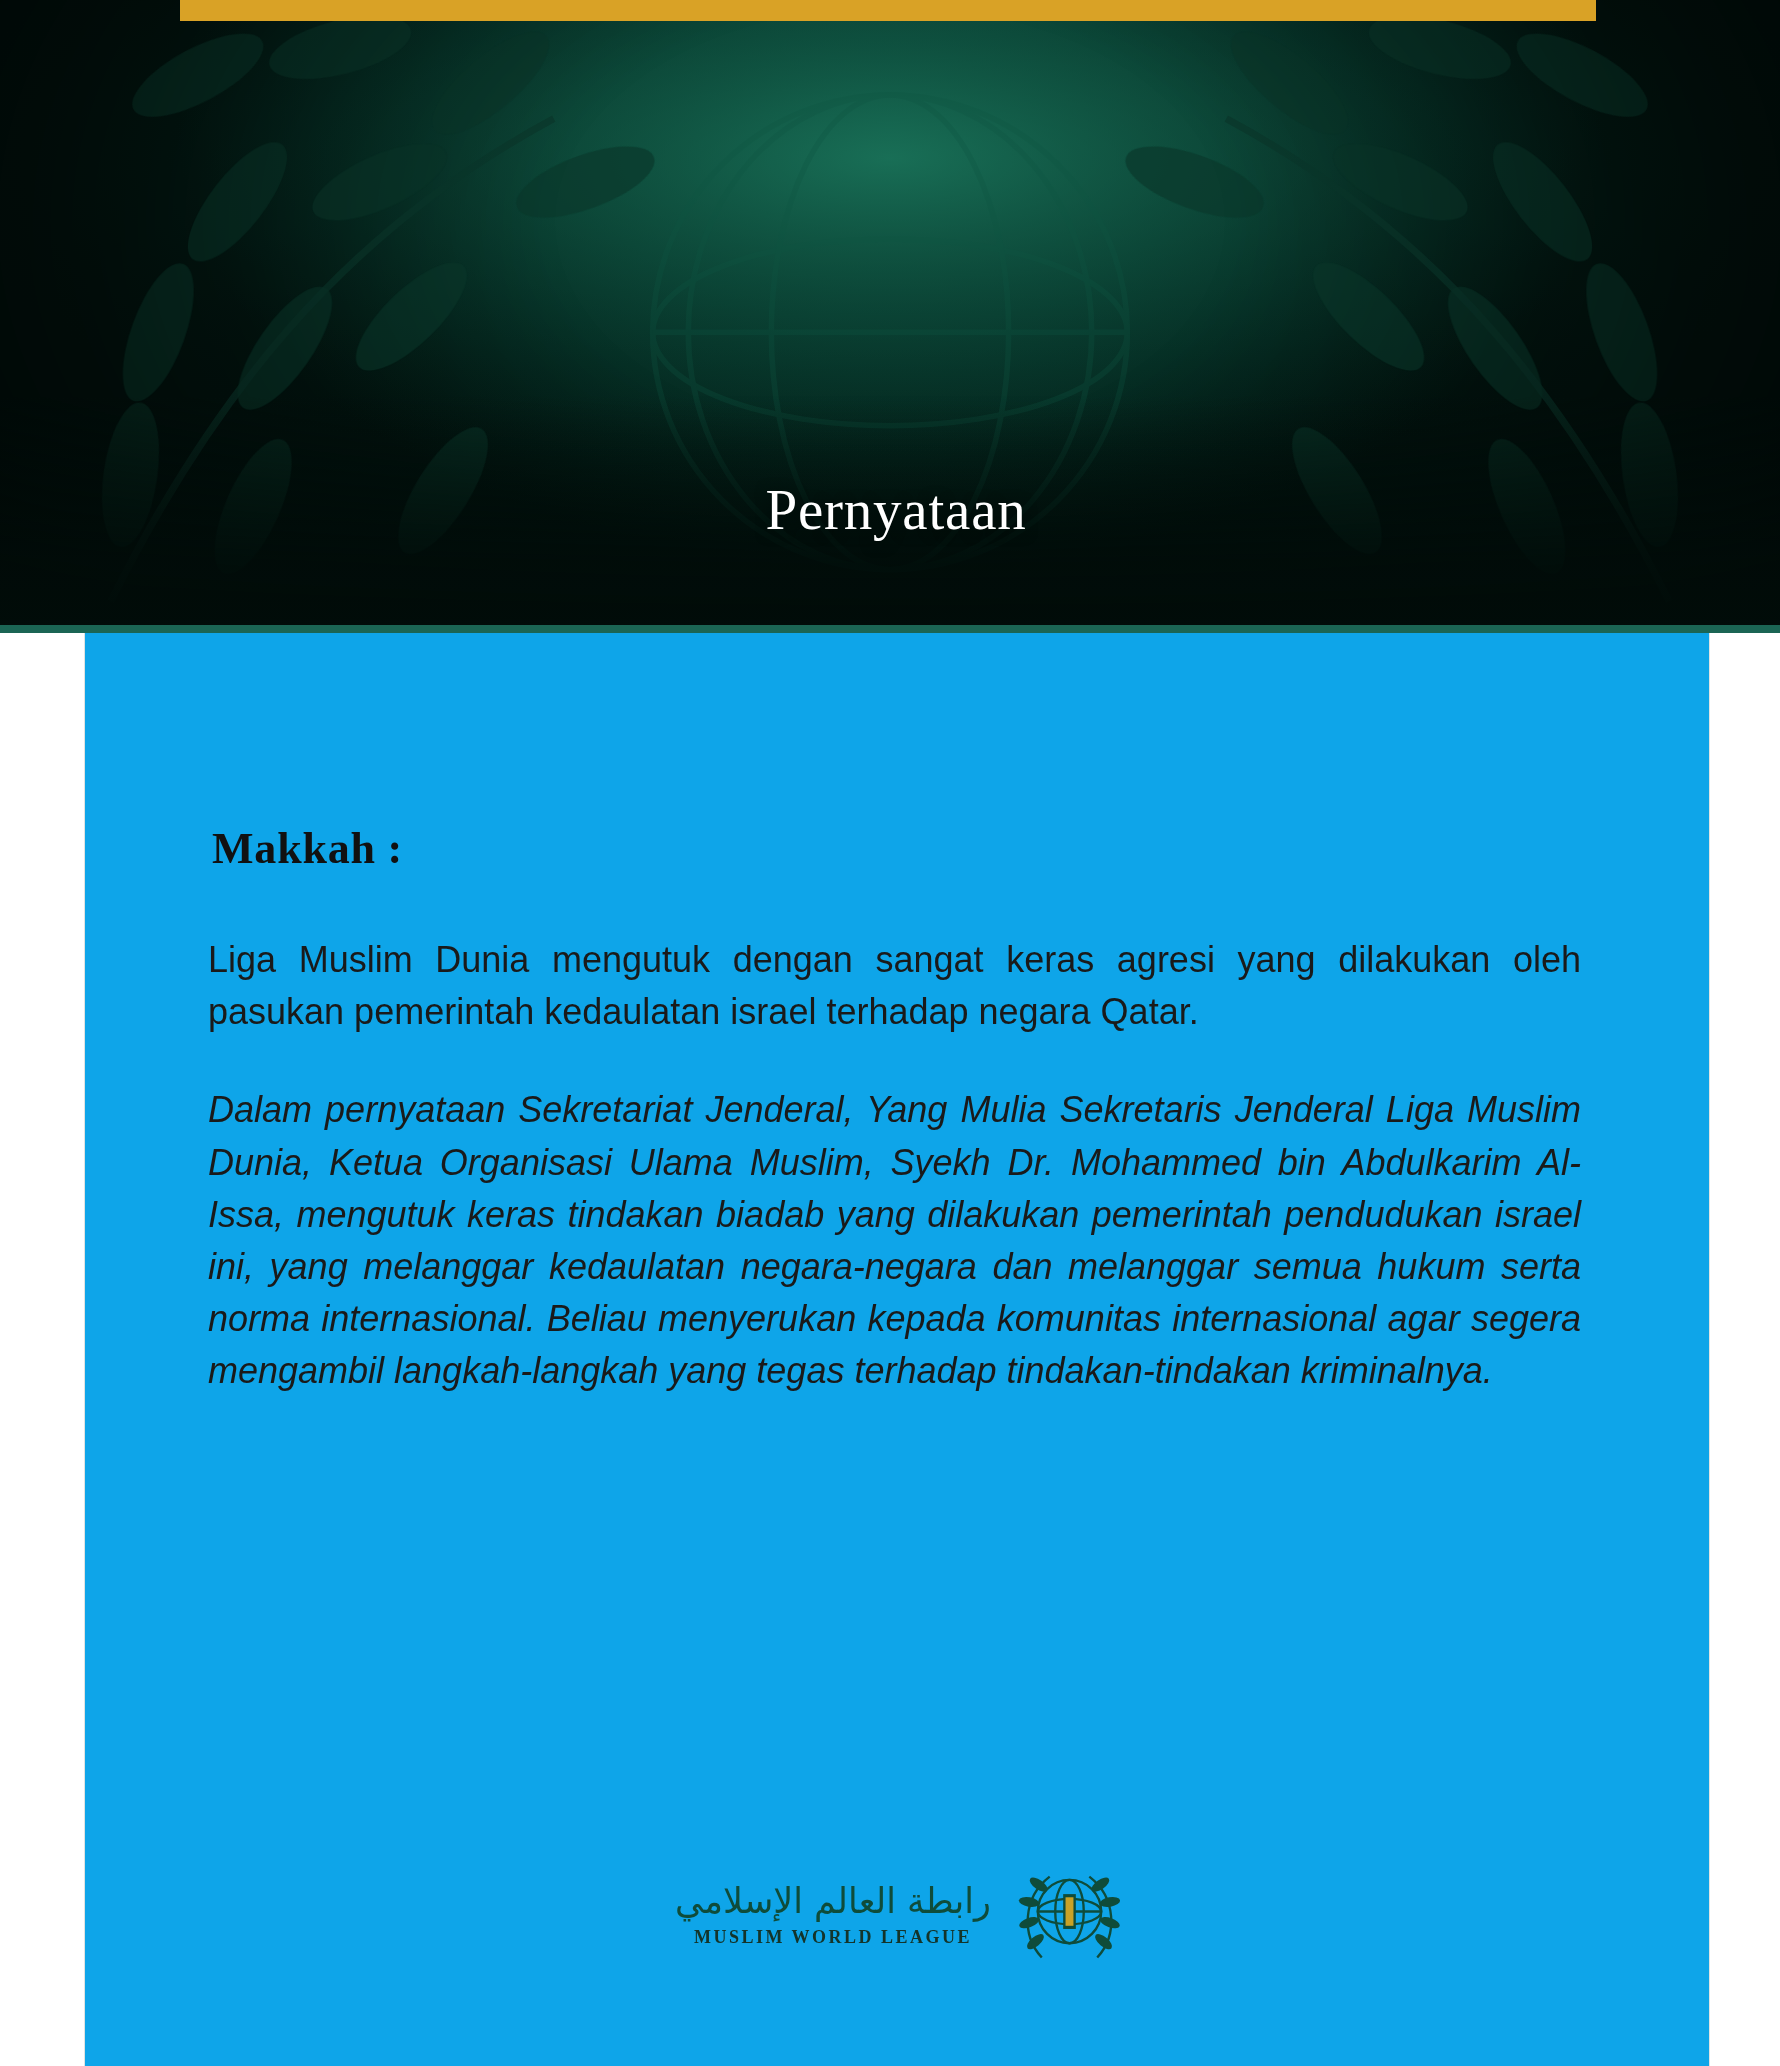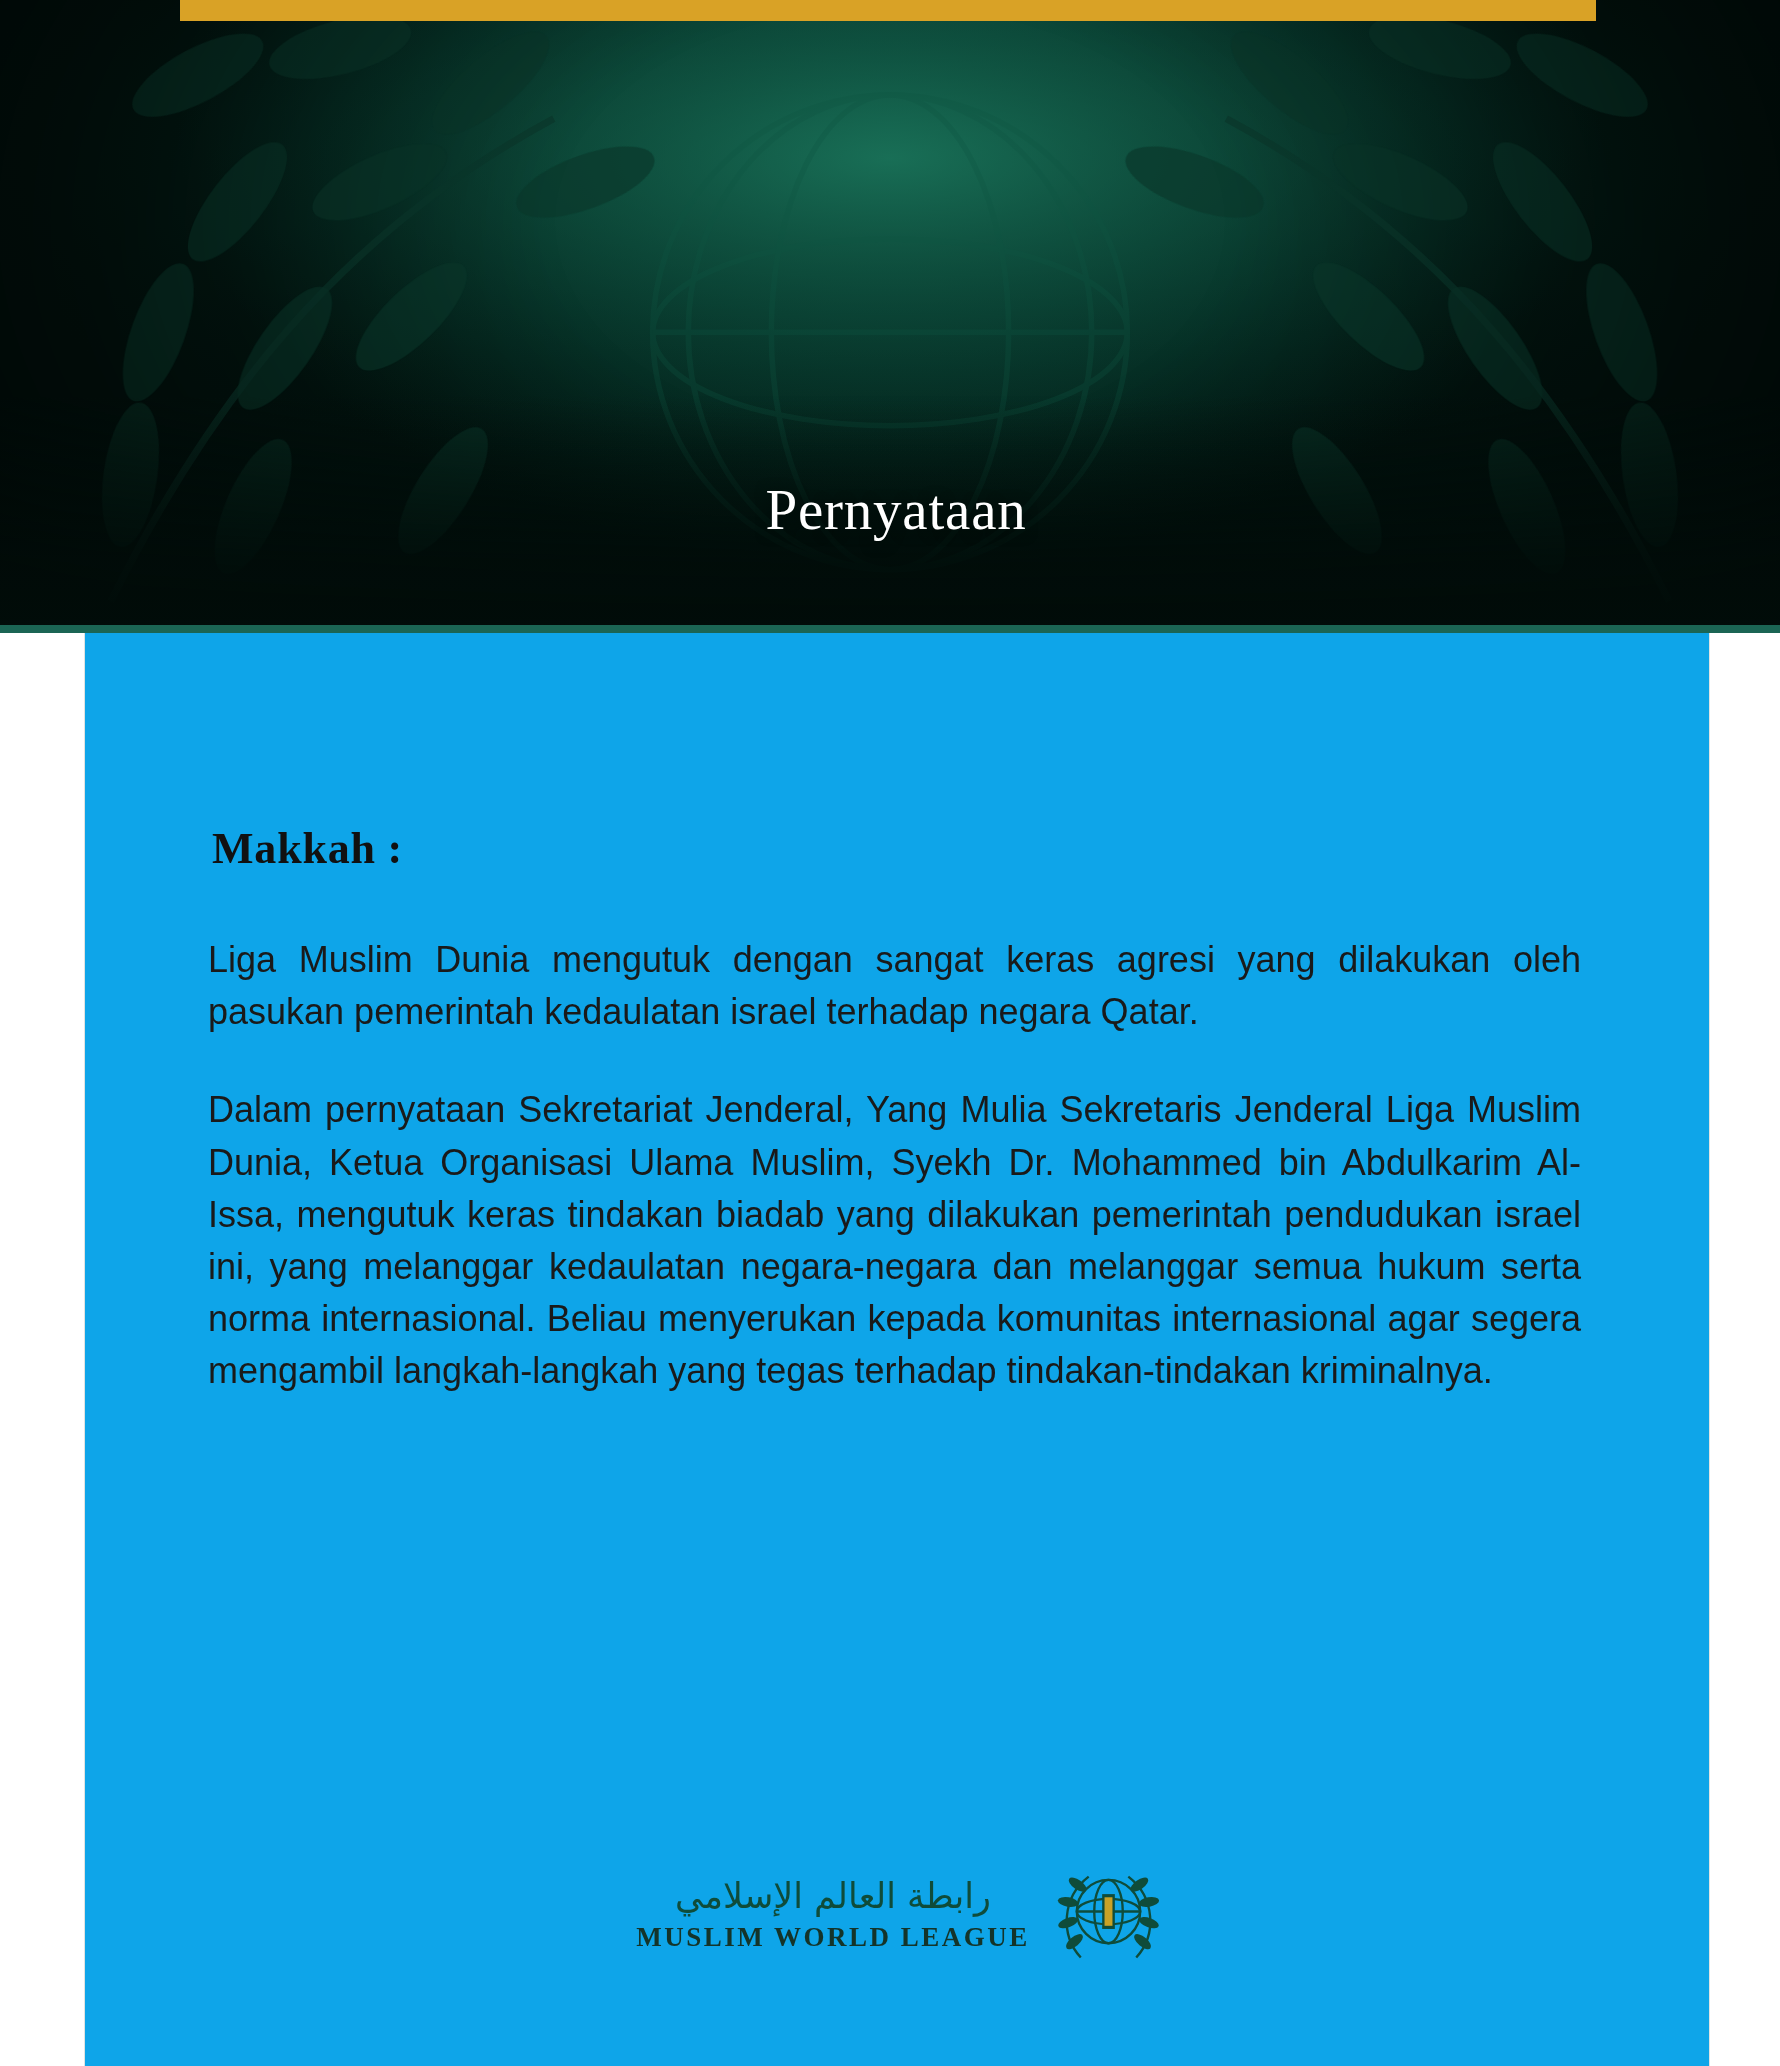--- a/index.html
+++ b/index.html
@@ -114,21 +114,21 @@
     width: 1373px;
     color: #1a1a1a;
     font-size: 36px;
     line-height: 1.45;
     text-align: justify;
     text-justify: inter-word;
   }
   .body-copy p {
     margin: 0 0 46px 0;
   }
-  .body-copy p:last-child { margin-bottom: 16px; }
+  .body-copy p:last-child { margin-bottom: 16px; font-style: italic; }
 
   
   .footer-logo {
     position: absolute;
     left: 0;
     top: 1223px;
     width: 1626px;
     display: flex;
     align-items: center;
     justify-content: center;
@@ -143,21 +143,21 @@
   .arabic-mark {
     font-family: "DejaVu Sans", sans-serif;
     font-size: 35px;
     color: #0f4c3a;
     letter-spacing: 0px;
     direction: rtl;
     line-height: 1;
   }
   .latin-mark {
     font-family: "Liberation Serif", serif;
-    font-size: 27px;
+    font-size: 18px;
     font-weight: 700;
     letter-spacing: 2.5px;
     color: #14342a;
   }
 </style>
 </head>
 <body>
 
 <div class="hero">
   <svg class="ornament" viewBox="0 0 2250 800" preserveAspectRatio="none">

